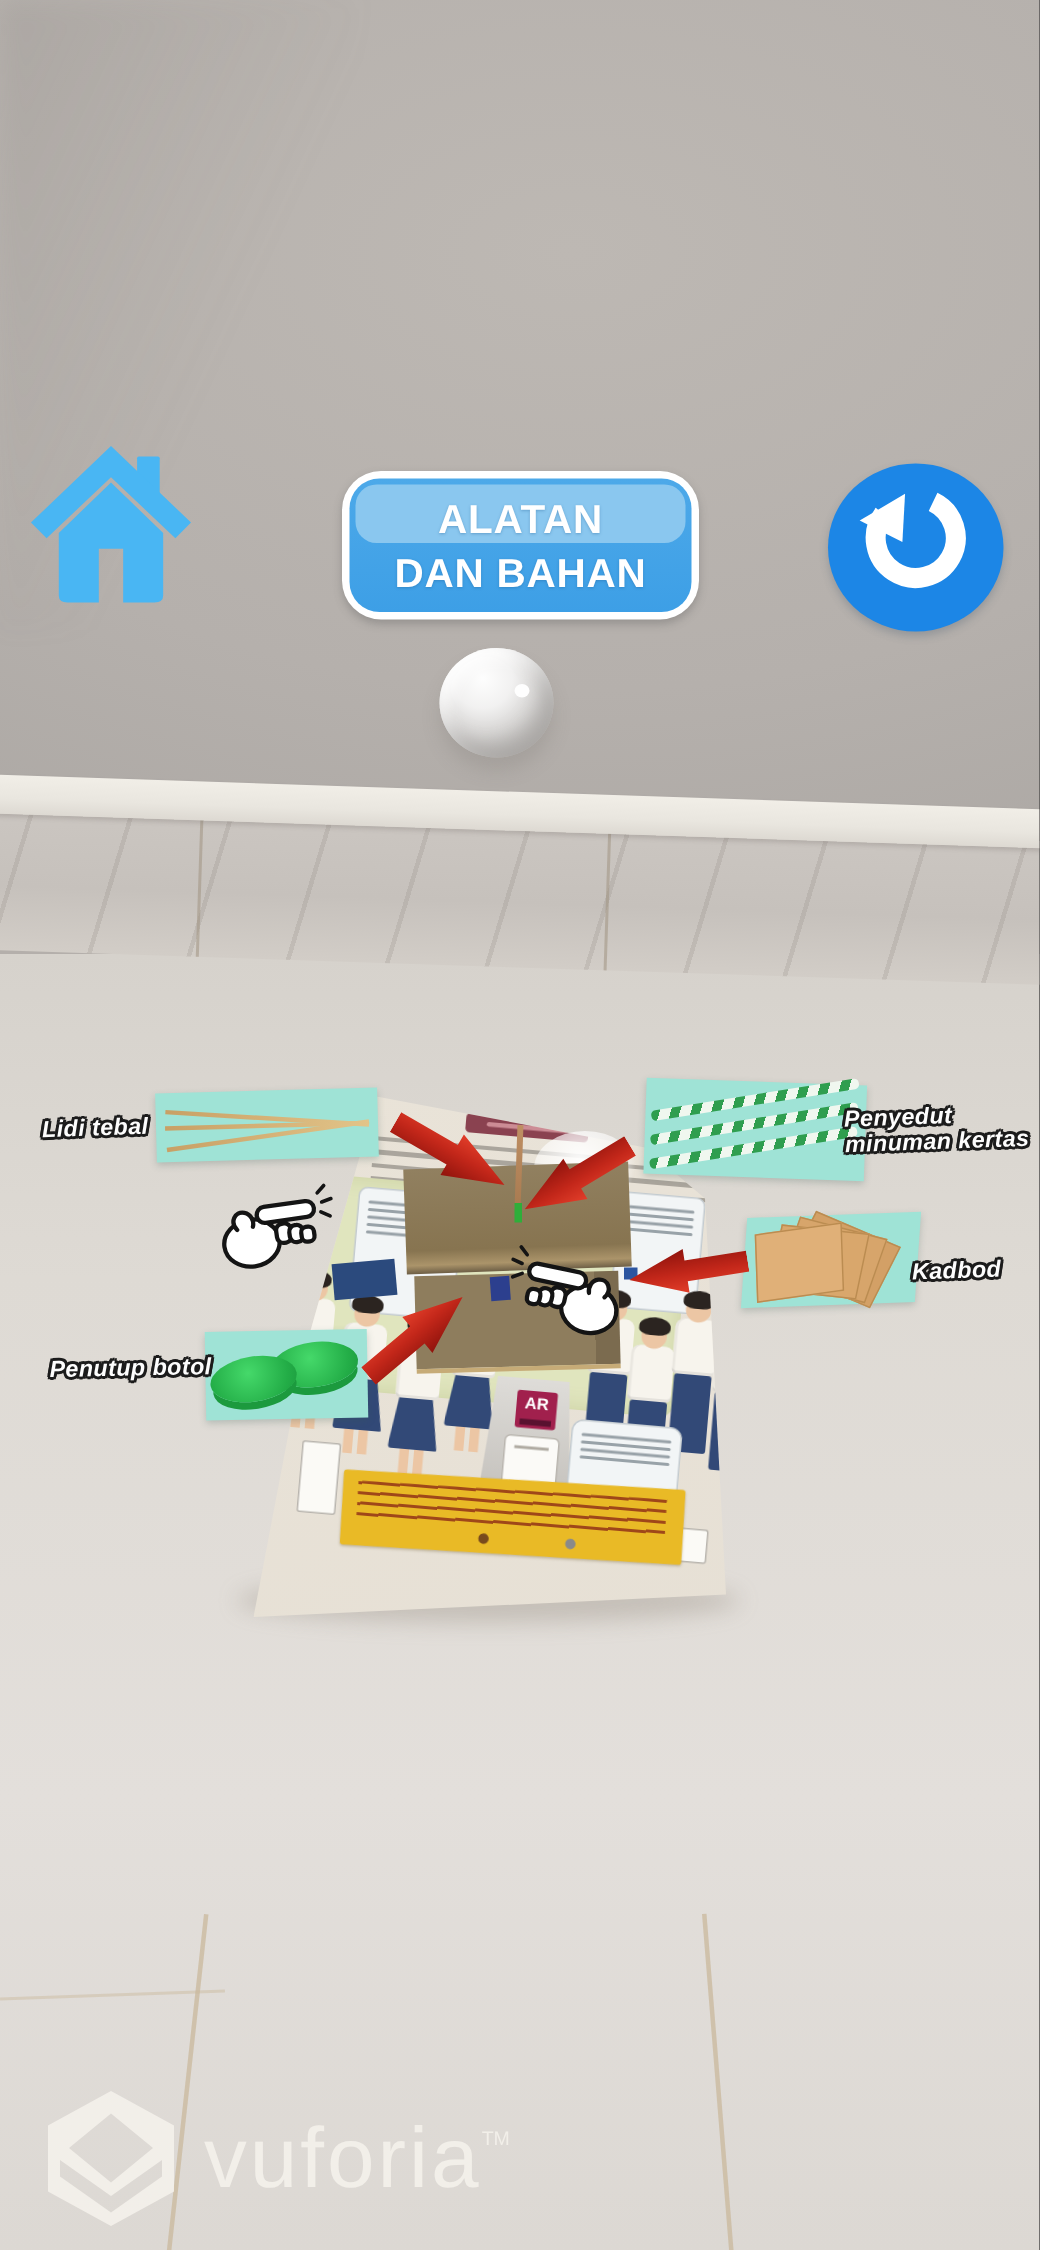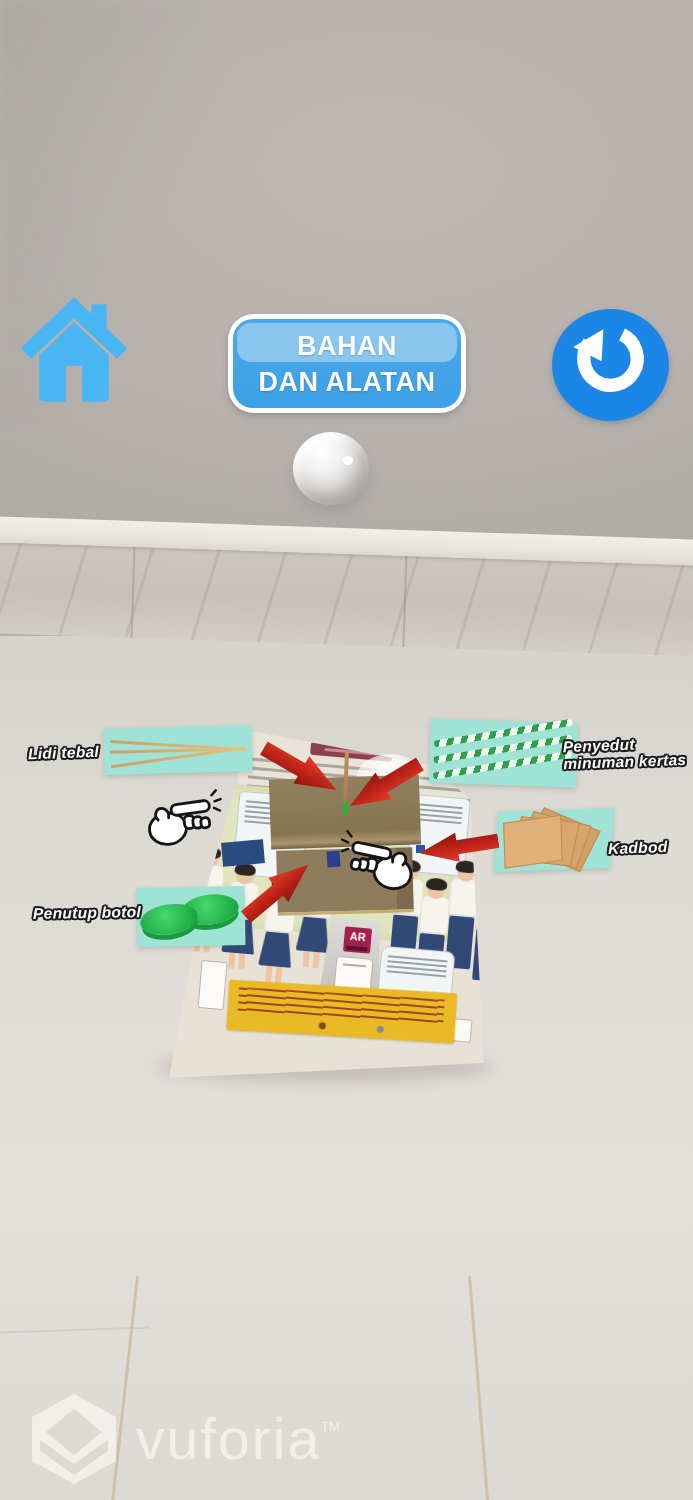--- a/index.html
+++ b/index.html
@@ -350,22 +350,22 @@
         <rect x="65" y="8" width="13" height="24" rx="1"></rect>
         <polygon points="50,2 4,46 13,55 50,20 87,55 96,46"></polygon>
         <path d="M20 52 L50 23 L80 52 L80 88 Q80 92 75 92 L57 92 L57 61 L43 61 L43 92 L25 92 Q20 92 20 88 Z"></path>
       </g>
     </svg>
   </div>
 
   <div class="title-btn">
     <div class="title-inner"></div>
     <div class="title-text">
-      <span>BAHAN</span>
-      <span>DAN ALATAN</span>
+      <span>ALATAN</span>
+      <span>DAN BAHAN</span>
     </div>
   </div>
 
   <div class="reset-btn">
     <svg viewBox="0 0 100 100">
       <path d="M63 13 A 30 30 0 1 1 26 22" fill="none" stroke="#fff" stroke-width="15"></path>
       <polygon points="8,27 42,7 40,43" fill="#fff"></polygon>
     </svg>
   </div>
 

